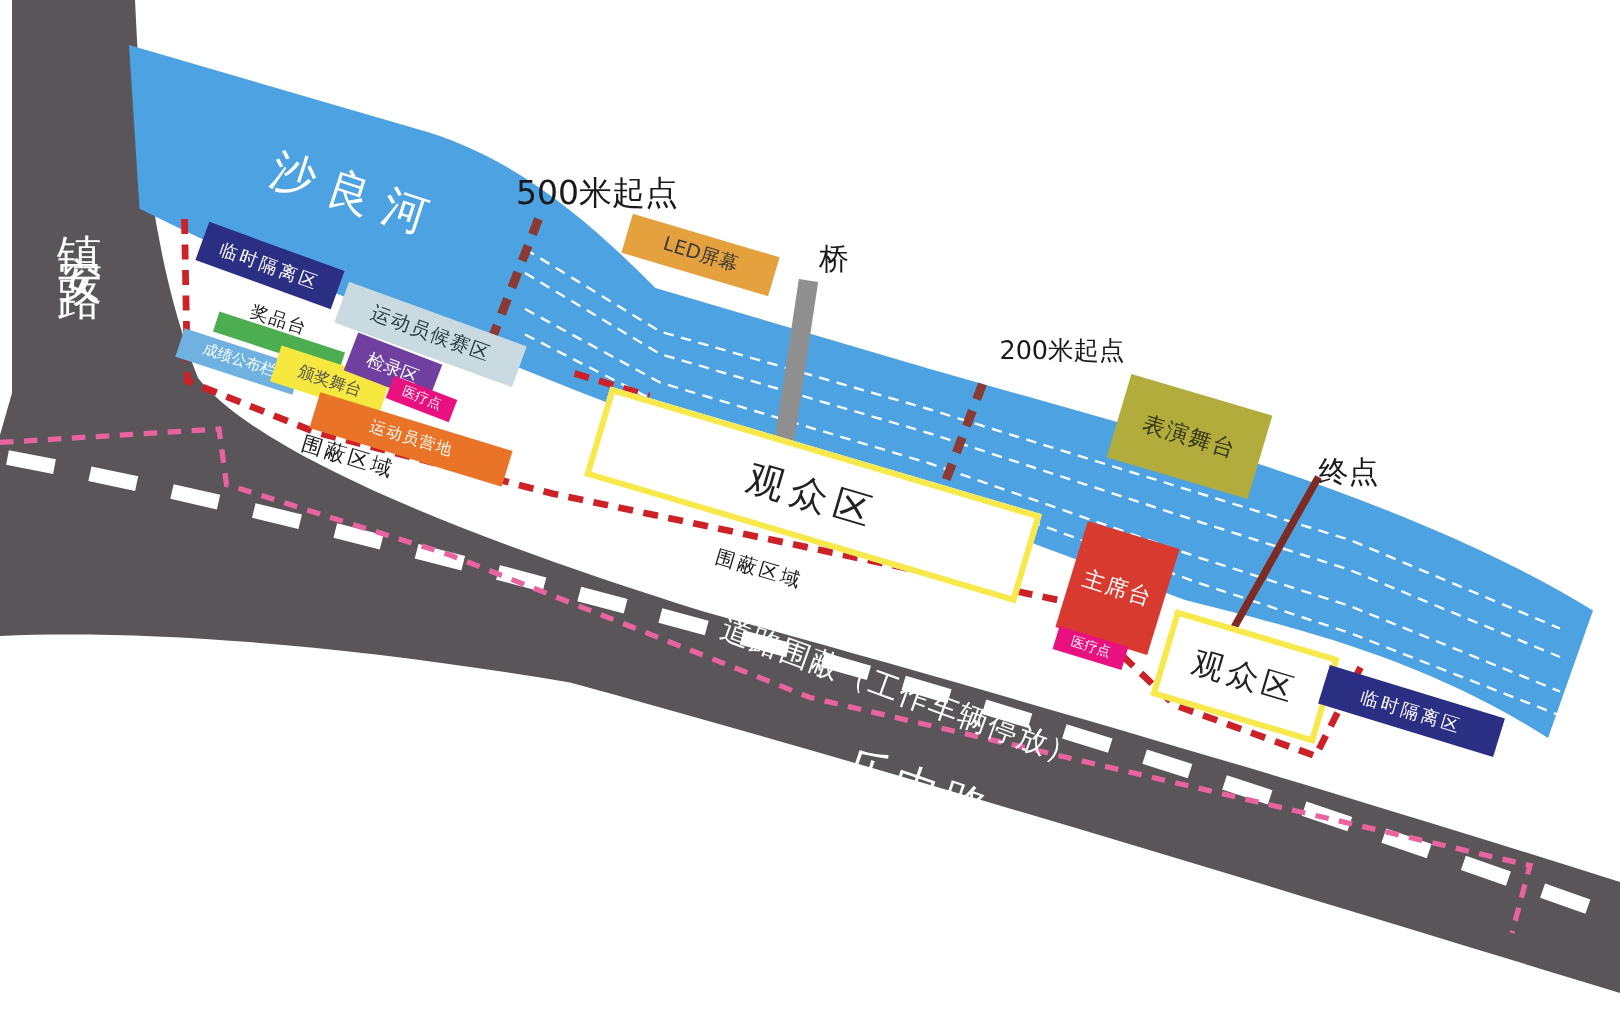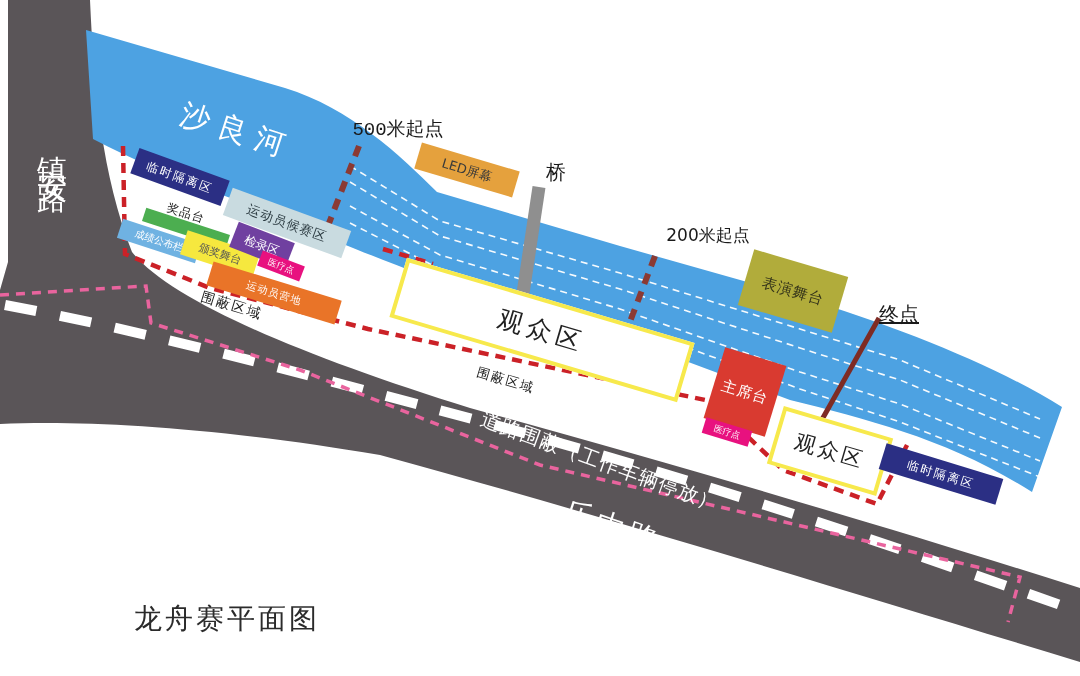--- a/index.html
+++ b/index.html
@@ -71,23 +71,23 @@
 
   <line x1="879" y1="318" x2="806" y2="448" stroke="#7E2B24" stroke-width="5"></line>
 </svg>
 
 <div class="m" id="zhenan" style="left:52px;top:153px;">镇安路</div>
 <div class="m white" style="left:612px;top:527px;transform:translate(-50%,-50%) rotate(19deg);font-size:30px;letter-spacing:4px;font-weight:500;">乐中路</div>
 <div class="m white" style="left:600px;top:461px;transform:translate(-50%,-50%) rotate(20deg);font-size:20px;letter-spacing:1px;">道路围蔽（工作车辆停放）</div>
 
 <div class="m white" style="left:237px;top:131px;transform:translate(-50%,-50%) rotate(18deg);font-size:30px;letter-spacing:9px;font-weight:500;">沙良河</div>
 
-<div class="m lbl" style="left:398px;top:130px;font-size:19px;font-family:Liberation Mono, monospace;">500米起点</div>
+<div class="m lbl" style="left:398px;top:130px;font-size:22px;">500米起点</div>
 <div class="m lbl" style="left:708px;top:235px;font-size:17px;">200米起点</div>
-<div class="m lbl" style="left:899px;top:314px;font-size:20px;text-decoration:underline;">终点</div>
+<div class="m lbl" style="left:899px;top:314px;font-size:20px;">终点</div>
 <div class="m lbl" style="left:556px;top:172px;font-size:20px;">桥</div>
 
 <div class="m white" style="left:180px;top:177px;width:96px;height:27px;background:#2B2F84;transform:translate(-50%,-50%) rotate(20deg);font-size:12px;letter-spacing:2px;">临时隔离区</div>
 <div class="m" style="left:287px;top:223px;width:126px;height:29px;background:#C9DBE0;transform:translate(-50%,-50%) rotate(20deg);font-size:13px;color:#2b3a40;letter-spacing:1px;">运动员候赛区</div>
 <div class="m lbl" style="left:186px;top:213px;transform:translate(-50%,-50%) rotate(18deg);font-size:12px;letter-spacing:1px;">奖品台</div>
 <div class="m" style="left:186px;top:228px;width:88px;height:14px;background:#4CAE50;transform:translate(-50%,-50%) rotate(18deg);"></div>
 <div class="m white" style="left:159px;top:241px;width:82px;height:20px;background:#6FB2E2;transform:translate(-50%,-50%) rotate(18deg);font-size:10px;">成绩公布栏</div>
 <div class="m" style="left:220px;top:254px;width:76px;height:25px;background:#F6E83E;transform:translate(-50%,-50%) rotate(18deg);font-size:11px;color:#555;">颁奖舞台</div>
 <div class="m white" style="left:262px;top:245px;width:60px;height:27px;background:#7040A0;transform:translate(-50%,-50%) rotate(21deg);font-size:12px;">检录区</div>
 <div class="m white" style="left:281px;top:266px;width:45px;height:16px;background:#E8117F;transform:translate(-50%,-50%) rotate(21deg);font-size:9px;">医疗点</div>
@@ -98,15 +98,14 @@
 <div class="m" style="left:793px;top:291px;width:98px;height:58px;background:#B1AC3B;transform:translate(-50%,-50%) rotate(16.5deg);font-size:15px;color:#33331a;letter-spacing:1px;">表演舞台</div>
 
 <div class="m" style="left:542px;top:330px;width:300px;height:62px;background:#ffffff;border:4px solid #F7E94C;transform:translate(-50%,-50%) rotate(16.5deg);font-size:25px;color:#222;letter-spacing:5px;">观众区</div>
 <div class="m lbl" style="left:506px;top:380px;transform:translate(-50%,-50%) rotate(16.5deg);font-size:13px;letter-spacing:2px;">围蔽区域</div>
 
 <div class="m white" style="left:745px;top:392px;width:64px;height:74px;background:#D93A30;transform:translate(-50%,-50%) rotate(17deg);font-size:15px;letter-spacing:1px;">主席台</div>
 <div class="m white" style="left:727px;top:432px;width:48px;height:16px;background:#E8117F;transform:translate(-50%,-50%) rotate(17deg);font-size:9px;">医疗点</div>
 <div class="m" style="left:830px;top:451px;width:114px;height:60px;background:#ffffff;border:4px solid #F7E94C;transform:translate(-50%,-50%) rotate(16.5deg);font-size:21px;color:#222;letter-spacing:3px;">观众区</div>
 <div class="m white" style="left:941px;top:474px;width:122px;height:27px;background:#2B2F84;transform:translate(-50%,-50%) rotate(17deg);font-size:12px;letter-spacing:2px;">临时隔离区</div>
 
-<div id="title">龙舟赛平面图</div>
 
 </div>
 
 </body></html>

